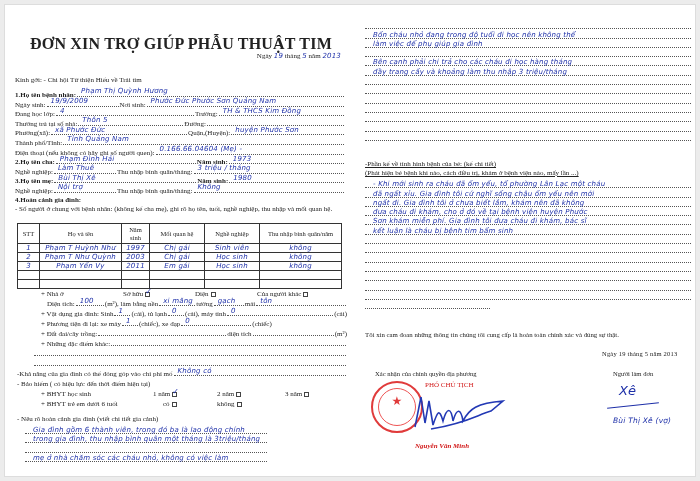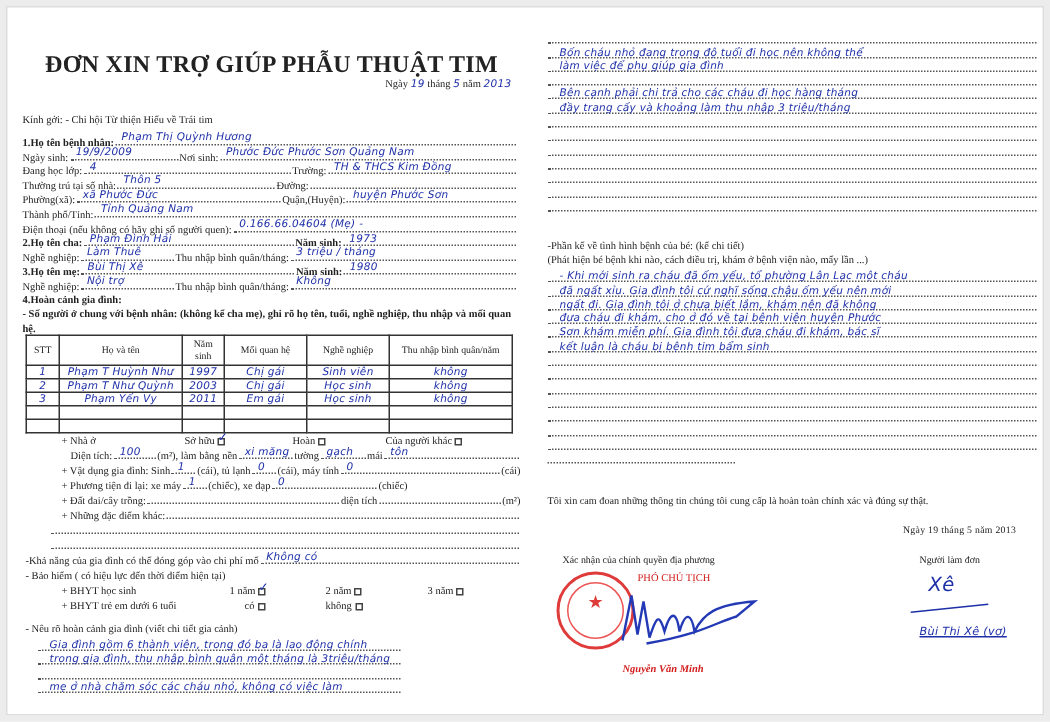--- a/index.html
+++ b/index.html
@@ -24,36 +24,36 @@
   .assets { position: absolute; top: 284px; left: 12px; width: 330px; font-size: 7px; }
   .assets .row { height: 10px; line-height: 10px; }
   .ind { padding-left: 24px; }
   .ind2 { padding-left: 30px; }
   .chk { display: inline-block; width: 5px; height: 5px; border: 1px solid #444; margin-left: 2px; vertical-align: middle; position: relative; }
   .chk.on::after { content: "✓"; position: absolute; left: -1px; top: -6px; font-size: 8px; color: #1d2fa8; }
   .dotline { border-bottom: 1px dotted #555; height: 9.6px; position: relative; font-size: 7px; text-decoration: underline; }
   .dotline .hw { position: absolute; left: 8px; bottom: -1px; white-space: nowrap; }
   .r-block1 { position: absolute; top: 15px; left: 8px; width: 326px; }
   .r-block1 .dotline { height: 9.3px; }
-  .r-heading { position: absolute; top: 155px; left: 8px; font-size: 7px; line-height: 9px; }
+  .r-heading { position: absolute; top: 155px; left: 8px; font-size: 7px; line-height: 9px; text-decoration: underline; }
   .r-block2 { position: absolute; top: 174px; left: 8px; width: 326px; }
   .r-block2 .dotline { height: 9.3px; }
   .declare { position: absolute; top: 326px; left: 8px; font-size: 6.8px; }
   .sign-date { position: absolute; top: 345px; left: 245px; font-size: 6.5px; }
   .confirm-label { position: absolute; top: 365px; left: 18px; font-size: 6.6px; }
   .applicant-label { position: absolute; top: 365px; left: 256px; font-size: 6.6px; }
   .role { position: absolute; top: 376px; left: 68px; font-size: 7px; font-weight: normal; color: #d21a1a; }
   .stamp { position: absolute; top: 376px; left: 14px; width: 52px; height: 52px; border: 2px solid #e03b3b; border-radius: 50%; }
   .stamp::before { content: ""; position: absolute; inset: 5px; border: 1px solid #e55; border-radius: 50%; }
   .stamp .star { position: absolute; top: 11px; left: 0; width: 100%; text-align: center; color: #e03b3b; font-size: 12px; }
   .official-name { position: absolute; top: 437px; left: 58px; font-size: 7px; font-style: italic; font-weight: bold; color: #d21a1a; }
   .official-sig { position: absolute; top: 388px; left: 50px; width: 110px; height: 40px; }
   .applicant-sig { position: absolute; top: 378px; left: 262px; font-size: 13px; }
   .applicant-sig-line { position: absolute; top: 400px; left: 250px; width: 52px; border-top: 1px solid #1d2fa8; transform: rotate(-6deg); }
-  .applicant-name { position: absolute; top: 411px; left: 256px; font-size: 7.5px; text-decoration: underline; }
+  .applicant-name { position: absolute; top: 411px; left: 256px; font-size: 7.5px; }
 </style>
 </head>
 <body>
 
 <div class="sheet">
 
   <div class="page left">
     <div class="title">ĐƠN XIN TRỢ GIÚP PHẪU THUẬT TIM</div>
     <div class="date-line">
       <span>Ngày</span>
@@ -160,21 +160,21 @@
             <span class="hw">Nội trợ</span>
           </span>
         <span>Thu nhập bình quân/tháng:</span>
         <span class="fill">
             <span class="hw">Không</span>
           </span>
       </div>
       <div class="row">
         <b>4.Hoàn cảnh gia đình:</b>
       </div>
-      <div style="font-size:7px; line-height:9.5px; white-space:normal;font-weight:bold;">- Số người ở chung với bệnh nhân: (không kể cha mẹ), ghi rõ họ tên, tuổi, nghề nghiệp, thu nhập và mối quan hệ.</div>
+      <div style="font-size:7px; line-height:9.5px; white-space:normal;">- Số người ở chung với bệnh nhân: (không kể cha mẹ), ghi rõ họ tên, tuổi, nghề nghiệp, thu nhập và mối quan hệ.</div>
     </div>
 
     <table class="family">
       <thead>
         <tr>
           <th style="width:22px">STT</th>
           <th style="width:82px">Họ và tên</th>
           <th style="width:28px">Năm sinh</th>
           <th style="width:55px">Mối quan hệ</th>
           <th style="width:55px">Nghề nghiệp</th>
@@ -222,21 +222,21 @@
             <td></td>
             <td></td>
           </tr>
       </tbody>
     </table>
 
     <div class="assets">
       <div class="row ind">
         <span style="width:82px">+ Nhà ở</span>
         <span style="width:72px"><span>Sở hữu</span><span class="chk on"></span></span>
-        <span style="width:62px"><span>Hoàn</span><span class="chk"></span></span>
+        <span style="width:62px"><span>Diện</span><span class="chk"></span></span>
         <span><span>Của người khác</span><span class="chk"></span></span>
       </div>
       <div class="row ind2">
         <span>Diện tích:</span>
         <span class="fill" style="flex:0 0 28px">
             <span class="hw">100</span>
           </span>
         <span>(m²), làm bằng nền</span>
         <span class="fill" style="flex:0 0 36px">
             <span class="hw">xi măng</span>

